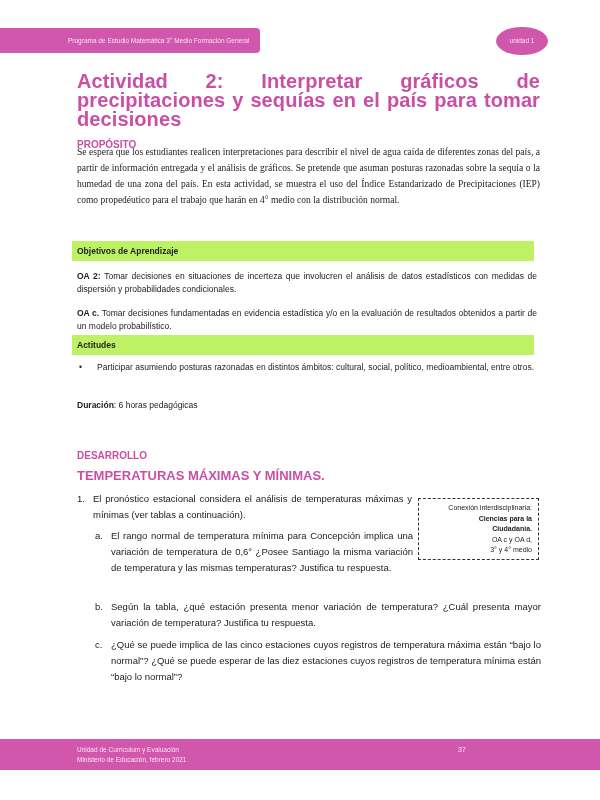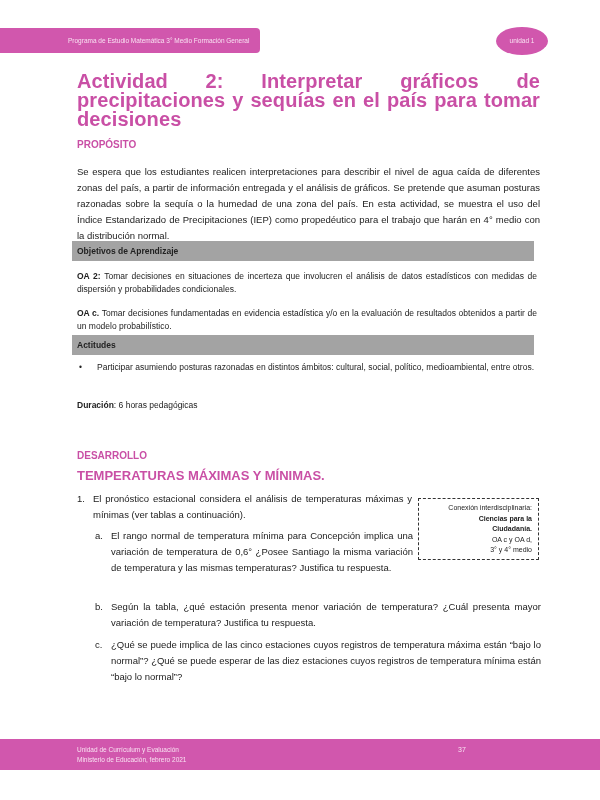--- a/index.html
+++ b/index.html
@@ -21,25 +21,25 @@
     position: absolute; left: 77px; top: 72px; width: 463px;
     color: #c94fa5; font-size: 20px; font-weight: bold; line-height: 19px;
     text-align: justify; letter-spacing: 0.1px;
   }
 
   .content { position: absolute; left: 77px; width: 463px; font-size: 9.5px; line-height: 16px; }
 
   .section-heading { color: #c94fa5; font-weight: bold; font-size: 10px; }
 
   .proposito-h { top: 137px; }
-  .proposito-p { top: 164px; text-align: justify; }
+  .proposito-p { top: 144px; text-align: justify; font-family: Liberation Serif, serif; }
 
   .band {
     position: absolute; left: 72px; width: 462px; height: 20px;
-    background: #a3a3a3; font-weight: bold; font-size: 8.5px; line-height: 20px; padding-left: 5px;
+    background: #bef264; font-weight: bold; font-size: 8.5px; line-height: 20px; padding-left: 5px;
   }
   .band-oa { top: 241px; }
   .band-act { top: 335px; }
 
   .oa { position: absolute; left: 77px; width: 460px; font-size: 8.5px; line-height: 12.5px; text-align: justify; }
   .oa b { font-weight: bold; }
   .oa1 { top: 270px; }
   .oa2 { top: 307px; }
 
   .bullet { position: absolute; left: 77px; top: 361px; width: 460px; font-size: 8.5px; line-height: 12.5px; }

